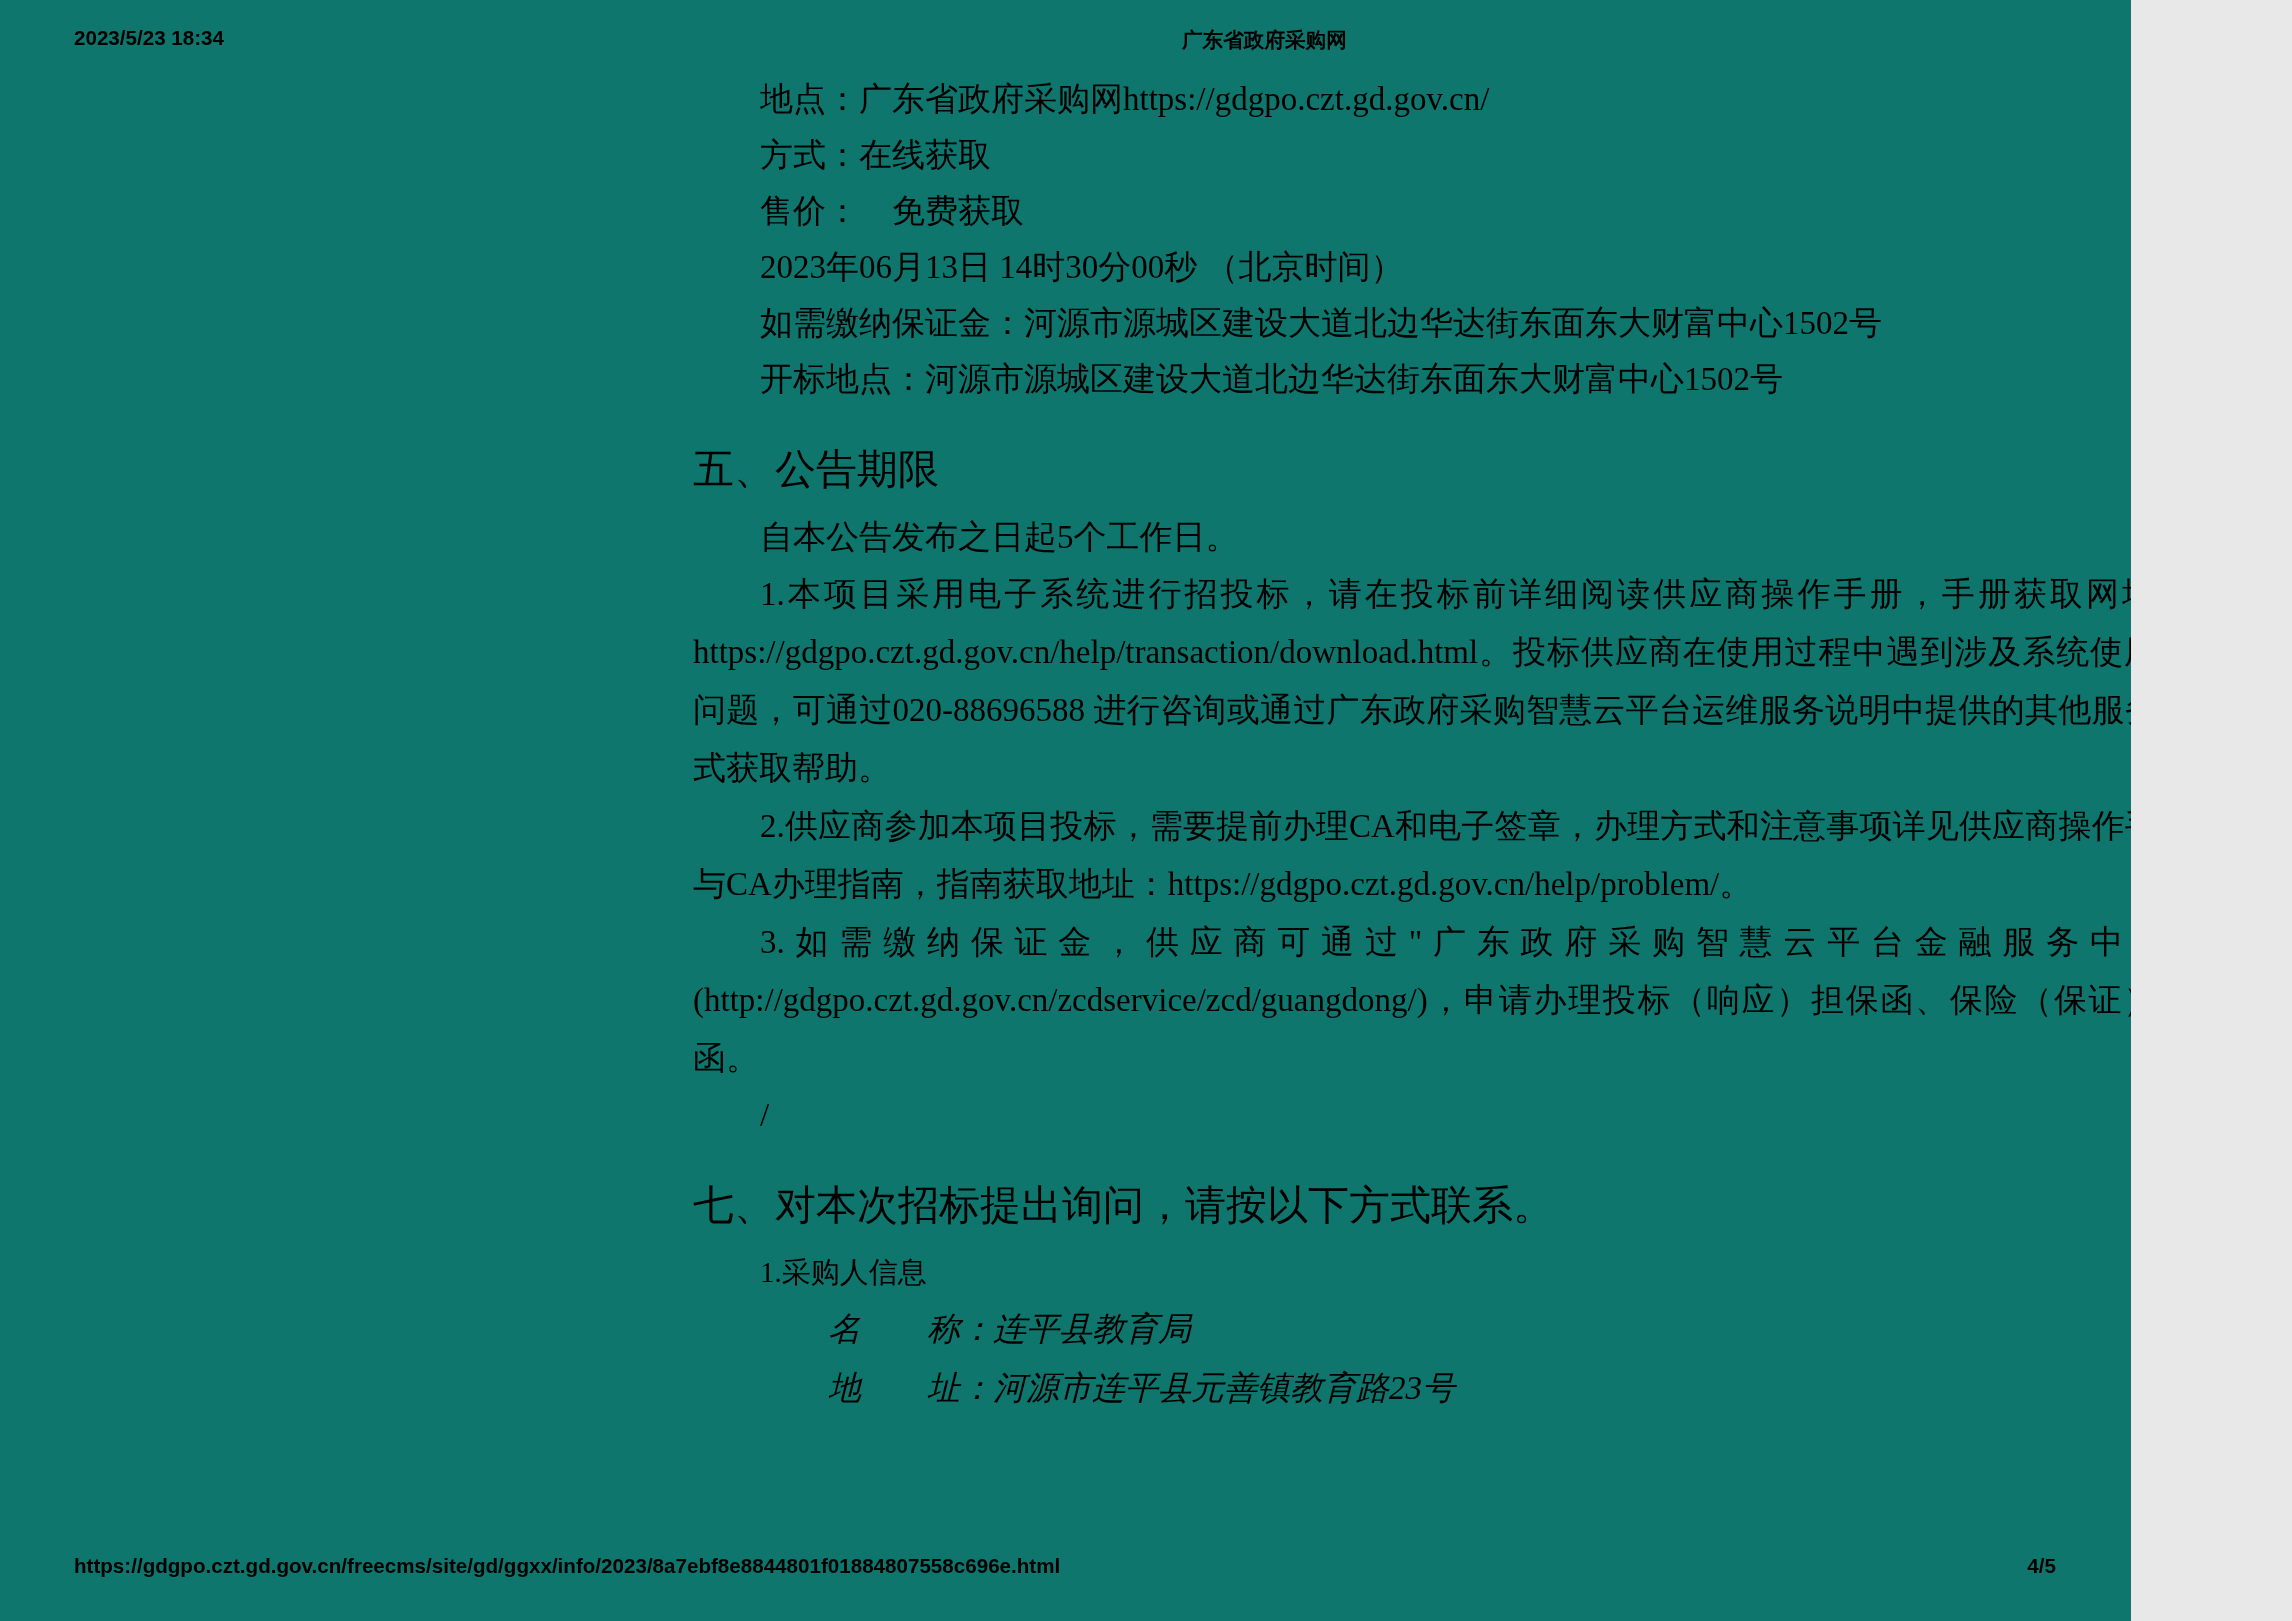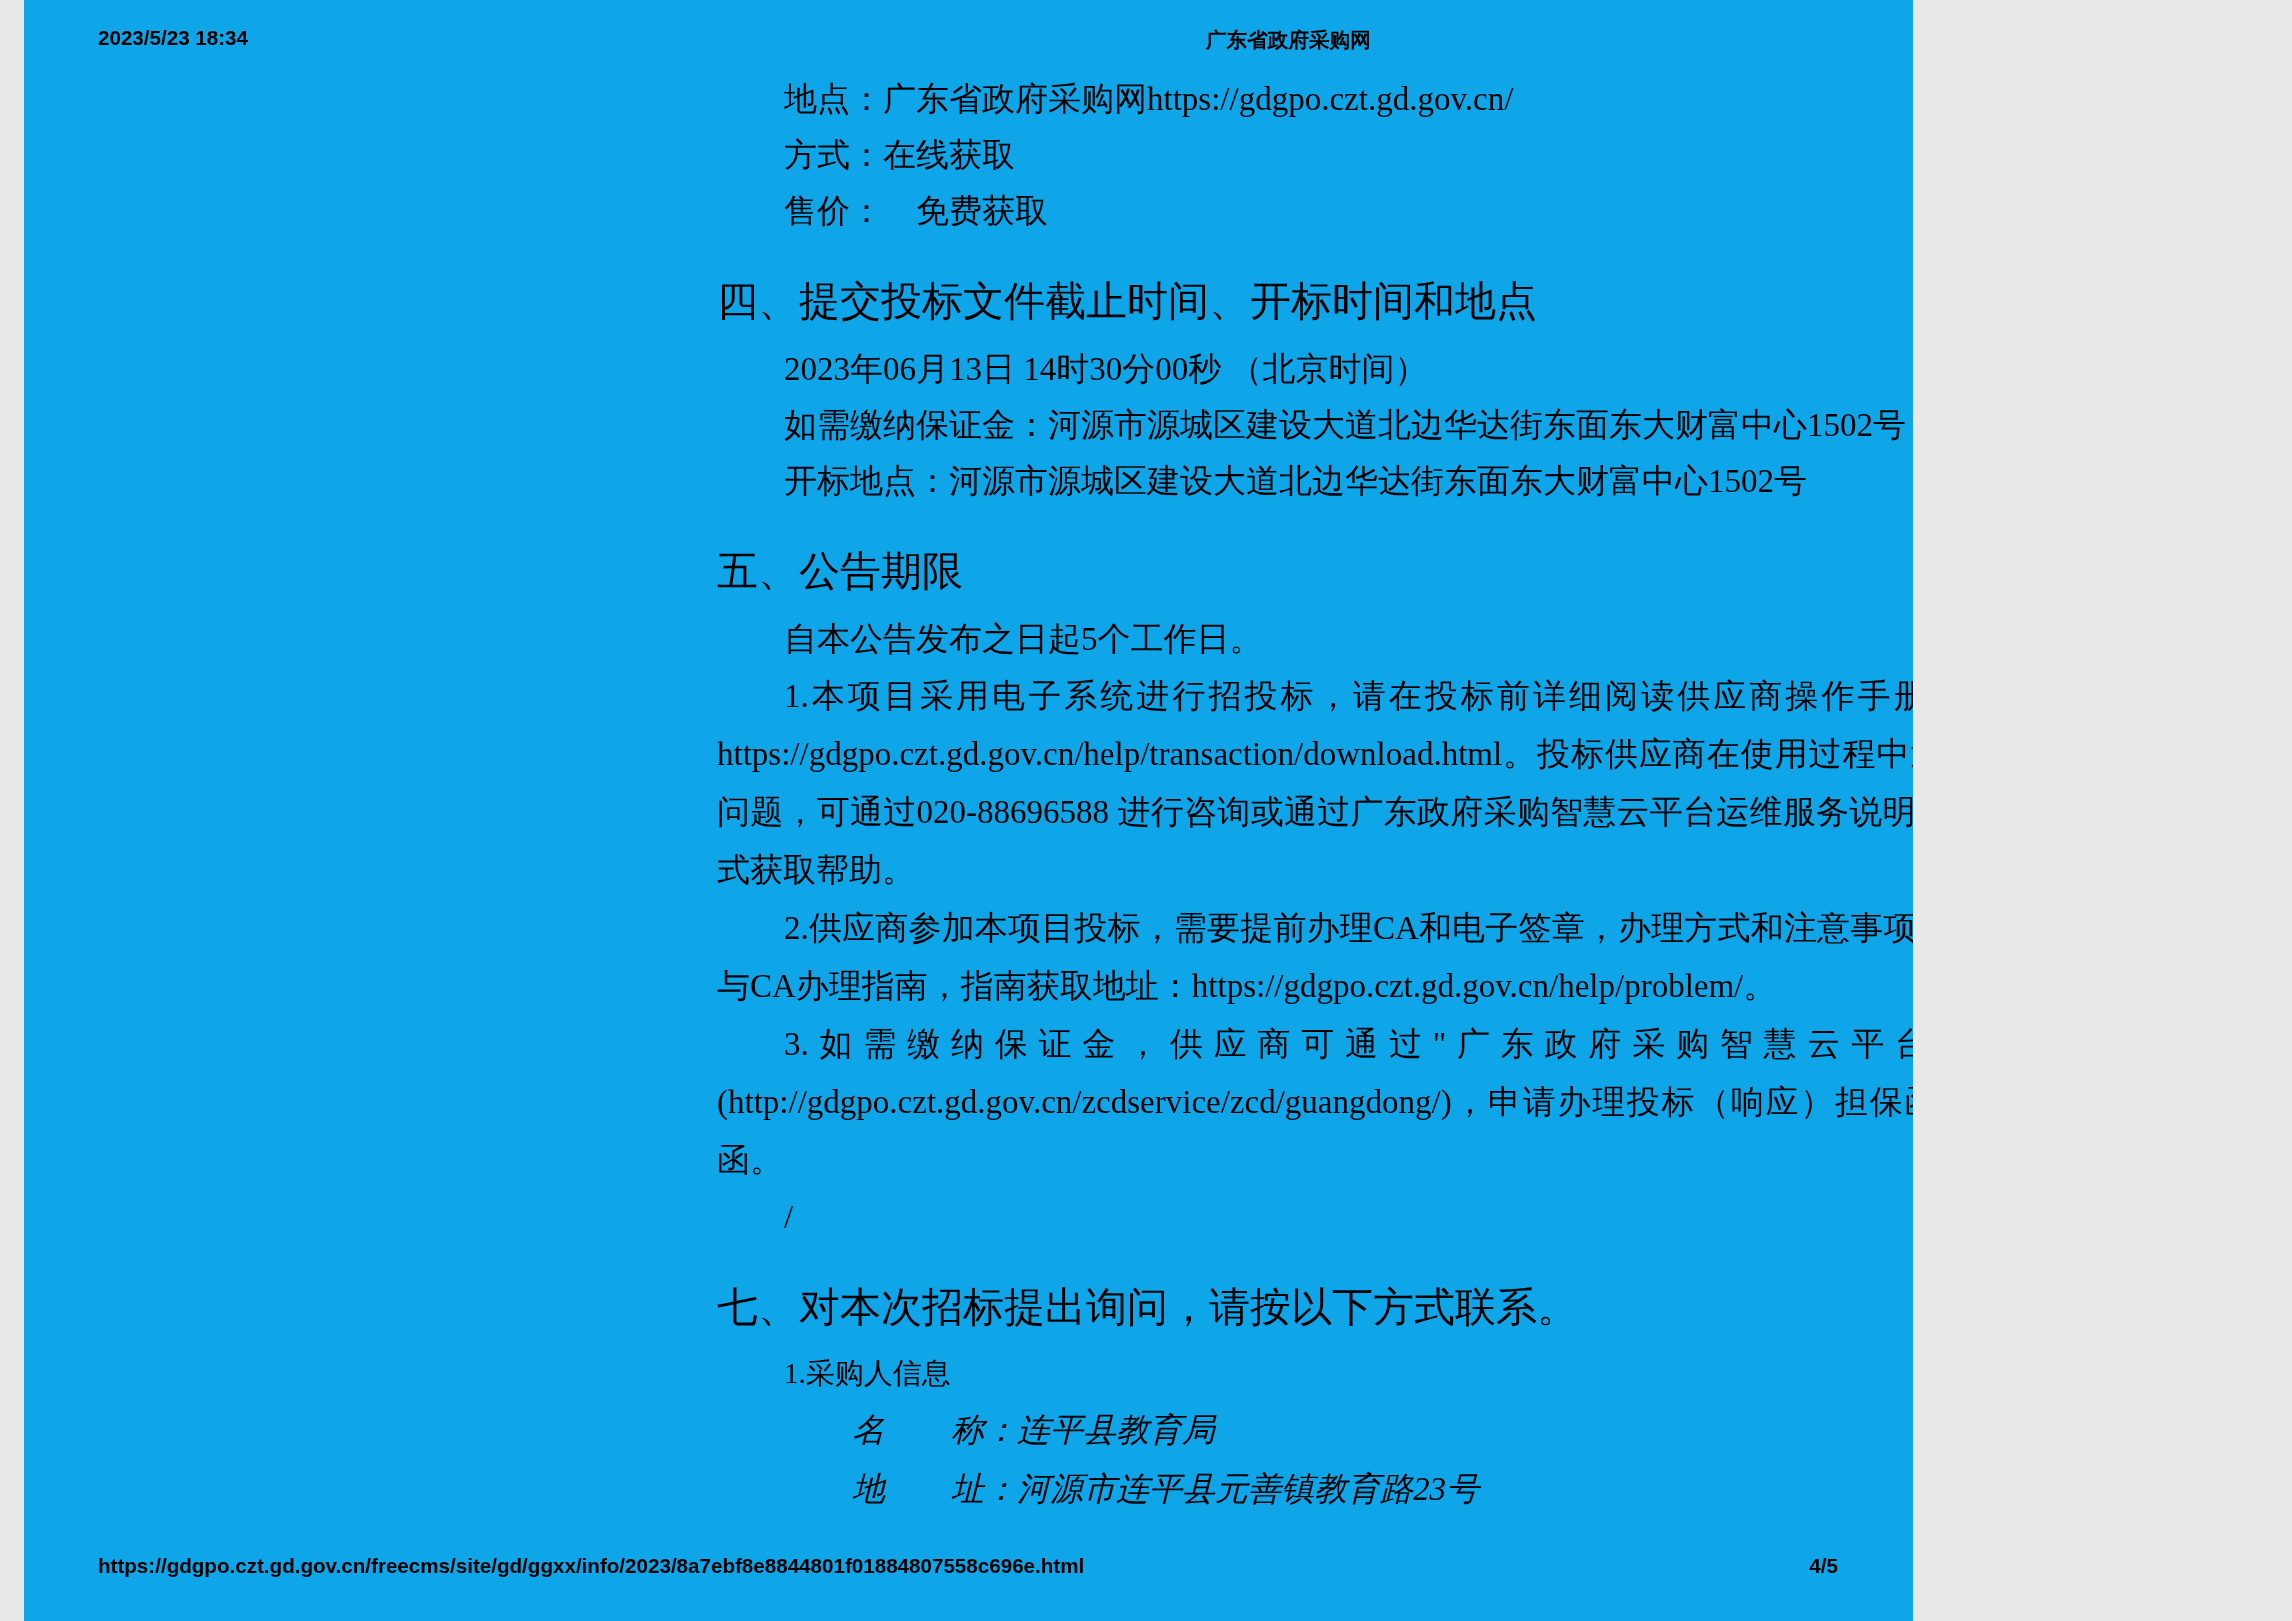--- a/index.html
+++ b/index.html
@@ -2,26 +2,25 @@
 <html lang="zh"><head>
 <meta charset="utf-8">
 <style>
   html, body { margin: 0; padding: 0; }
   body {
     background: #e8e8e8;
     font-family: "Liberation Serif", "DejaVu Serif", serif;
   }
   .page {
     position: relative;
-    width: 1889px;
+    width: 2131px;
     height: 1621px;
-    background: #0ea5e9;
+    background: #0f766e;
     color: #000000;
     overflow: hidden;
-    margin-left: 24px;
   }
   
   .print-meta {
     position: absolute;
     font-family: "Liberation Sans", "DejaVu Sans", sans-serif;
     font-size: 20.6px;
     font-weight: bold;
     color: #000000;
     white-space: nowrap;
   }
@@ -78,21 +77,20 @@
   <div class="print-meta print-timestamp">2023/5/23 18:34</div>
 
   <div class="print-meta site-title">广东省政府采购网</div>
 
   <div class="content">
 
     <div class="detail-line">地点：广东省政府采购网https://gdgpo.czt.gd.gov.cn/</div>
     <div class="detail-line">方式：在线获取</div>
     <div class="detail-line">售价：　免费获取</div>
 
-    <h2 class="section-heading">四、提交投标文件截止时间、开标时间和地点</h2>
     <div class="detail-line">2023年06月13日 14时30分00秒 （北京时间）</div>
     <div class="detail-line">如需缴纳保证金：河源市源城区建设大道北边华达街东面东大财富中心1502号</div>
     <div class="detail-line">开标地点：河源市源城区建设大道北边华达街东面东大财富中心1502号</div>
 
     <h2 class="section-heading">五、公告期限</h2>
     <div class="detail-line">自本公告发布之日起5个工作日。</div>
 
     <p class="para">1.本项目采用电子系统进行招投标，请在投标前详细阅读供应商操作手册，手册获取网址：https://gdgpo.czt.gd.gov.cn/help/transaction/download.html。投标供应商在使用过程中遇到涉及系统使用的问题，可通过020-88696588 进行咨询或通过广东政府采购智慧云平台运维服务说明中提供的其他服务方式获取帮助。</p>
     <p class="para">2.供应商参加本项目投标，需要提前办理CA和电子签章，办理方式和注意事项详见供应商操作手册与CA办理指南，指南获取地址：https://gdgpo.czt.gd.gov.cn/help/problem/。</p>
     <p class="para">3.如需缴纳保证金，供应商可通过"广东政府采购智慧云平台金融服务中心"(http://gdgpo.czt.gd.gov.cn/zcdservice/zcd/guangdong/)，申请办理投标（响应）担保函、保险（保证）保函。</p>

